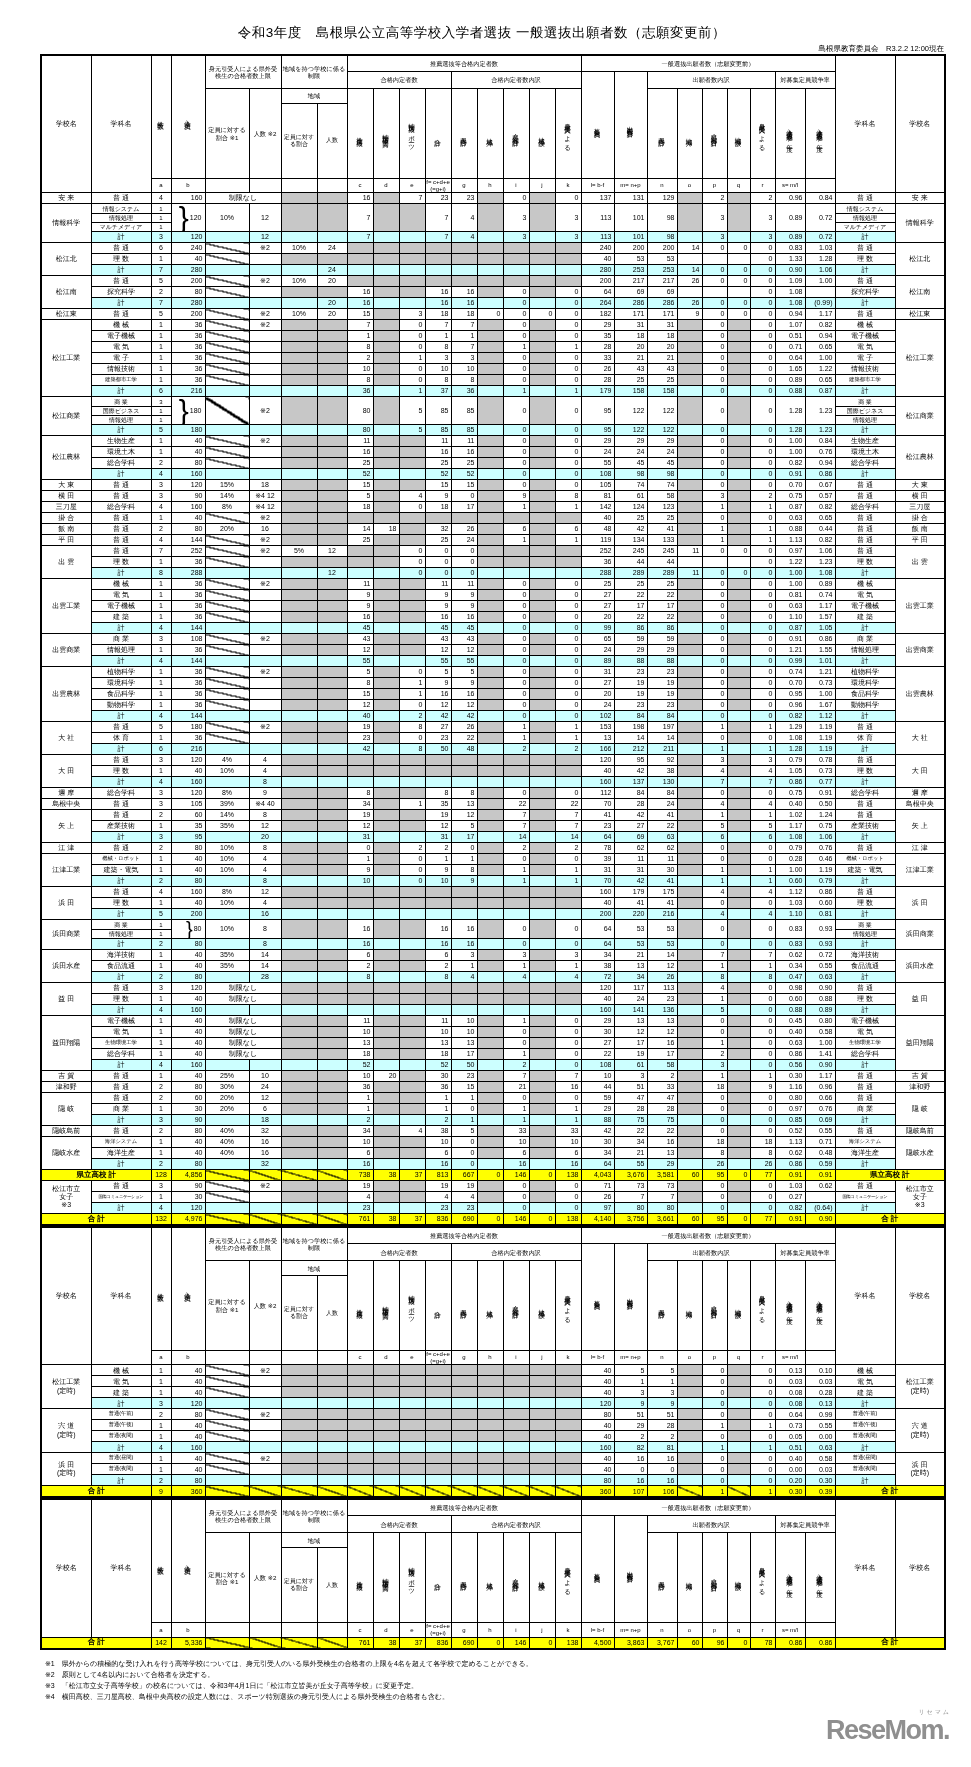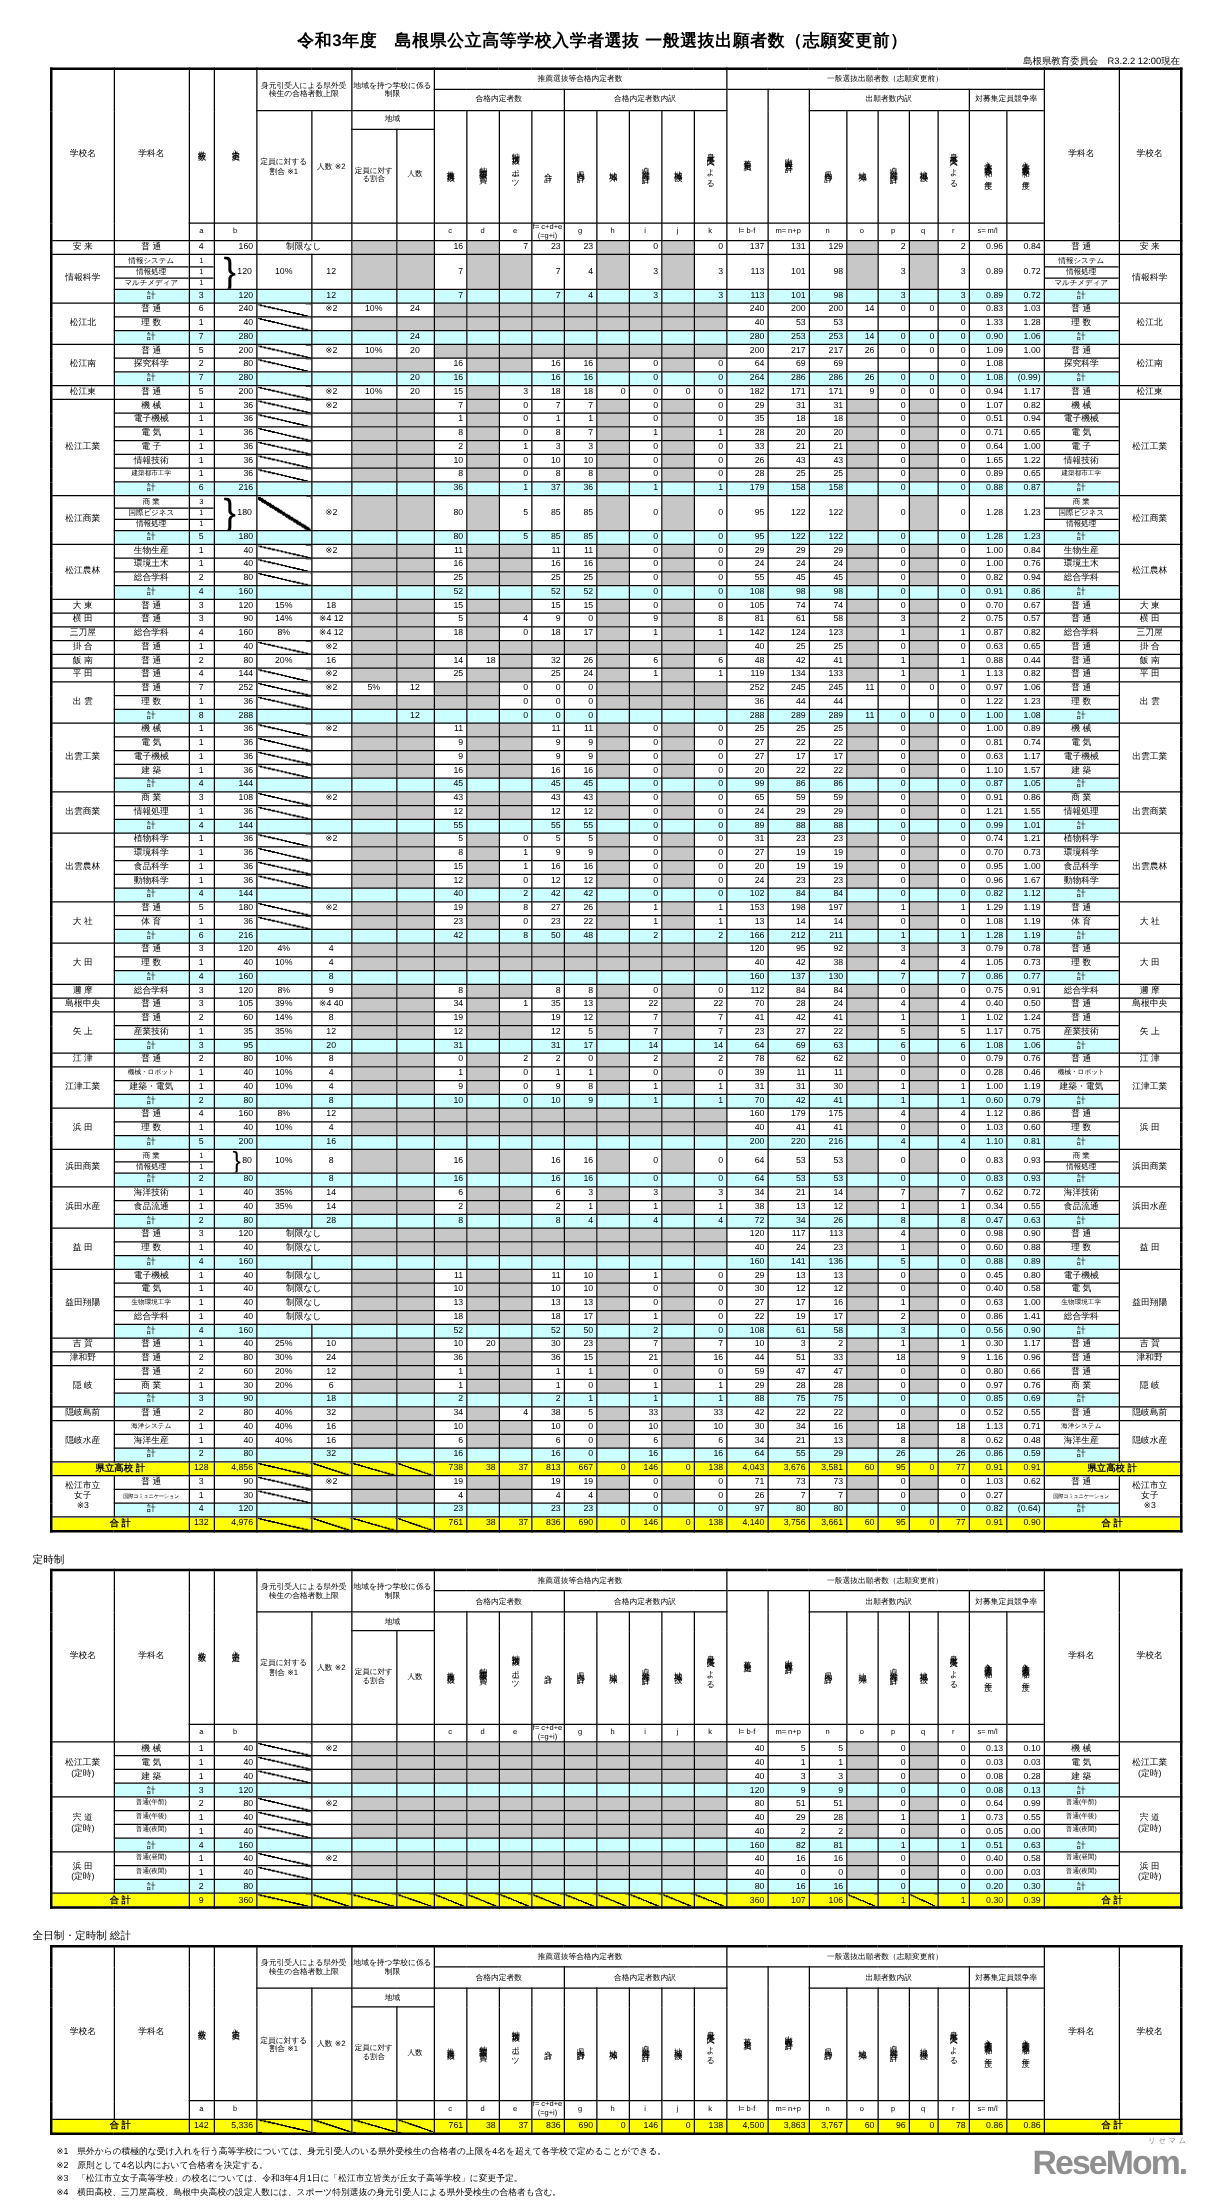--- a/index.html
+++ b/index.html
@@ -1,18 +1,18 @@
 <!DOCTYPE html>
 <html><head>
 <meta charset="utf-8">
 <style>
   html,body{margin:0;padding:0;background:#fff;}
   .page{position:relative;width:971px;height:1767px;background:#fff;overflow:hidden;
         font-family:"Liberation Sans","DejaVu Sans",sans-serif;color:#000;}
-  .title{margin:24px 0 2px 30px;width:904px;text-align:center;font-size:13.5px;font-weight:bold;letter-spacing:0.5px;}
+  .title{margin:24px 0 2px 30px;width:904px;text-align:center;font-size:13.5px;font-weight:normal;letter-spacing:0.5px;}
   .agency{width:944px;text-align:right;font-size:7.5px;margin-bottom:0;}
   .seclabel{font-size:8.5px;margin:2px 0 1px 58px;}
   .seclabel.s2{margin:16px 0 1px 26px;}
   table{border-collapse:collapse;table-layout:fixed;margin-left:40px;border:2px solid #000;}
   th,td{border:1px solid #000;padding:0;overflow:hidden;font-size:7px;line-height:1.1;height:10px;vertical-align:middle;}
   thead th{font-weight:normal;background:#fff;}
   .hr1 th{height:15px;} .hr2 th{height:16px;} .hr3 th{height:14px;}
   .hr4 th{height:74px;vertical-align:middle;}
   .hr5 th{height:13px;font-size:6px;text-align:center;}
   .tt{font-size:6.2px;text-align:center;line-height:1.18;padding:0 1px;vertical-align:middle;}
@@ -2803,21 +2803,20 @@
           <td class="y tr">60</td>
           <td class="y tr">95</td>
           <td class="y tr">0</td>
           <td class="y tr">77</td>
           <td class="y tr">0.91</td>
           <td class="y tr">0.90</td>
           <td colspan="2" class="y gl">合 計</td>
         </tr>
       </tbody>
     </table>
-  <div class="seclabel s2">定時制</div>
   <table id="t2">
       <colgroup>
         <col style="width:50px">
         <col style="width:60px">
         <col style="width:20px">
         <col style="width:34px">
         <col style="width:44px">
         <col style="width:32px">
         <col style="width:36px">
         <col style="width:30px">
@@ -3253,21 +3252,20 @@
           <td class="y dg"></td>
           <td class="y tr">1</td>
           <td class="y dg"></td>
           <td class="y tr">1</td>
           <td class="y tr">0.30</td>
           <td class="y tr">0.39</td>
           <td colspan="2" class="y gl">合 計</td>
         </tr>
       </tbody>
     </table>
-  <div class="seclabel s2">全日制・定時制 総計</div>
   <table id="t3">
       <colgroup>
         <col style="width:50px">
         <col style="width:60px">
         <col style="width:20px">
         <col style="width:34px">
         <col style="width:44px">
         <col style="width:32px">
         <col style="width:36px">
         <col style="width:30px">

